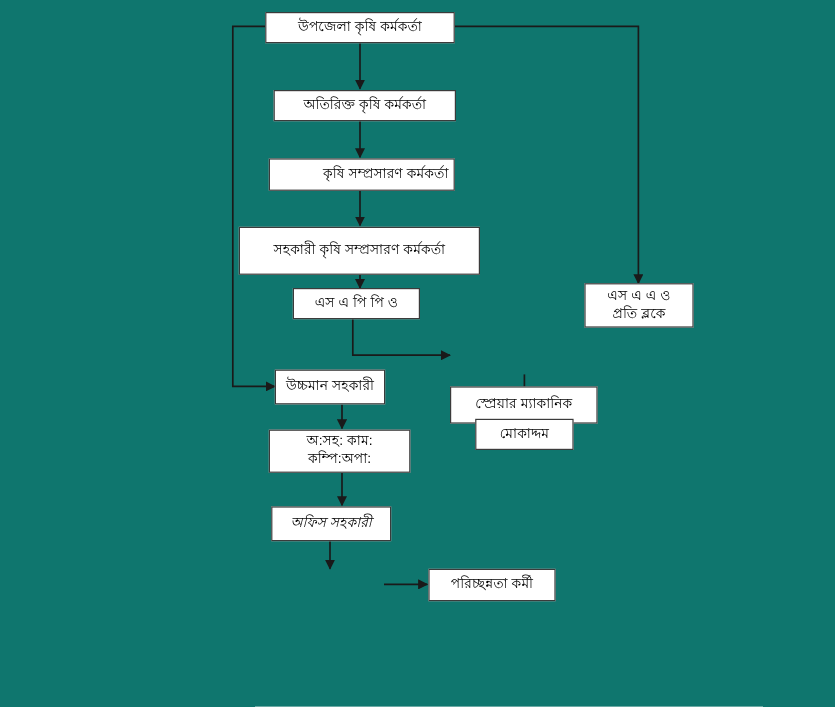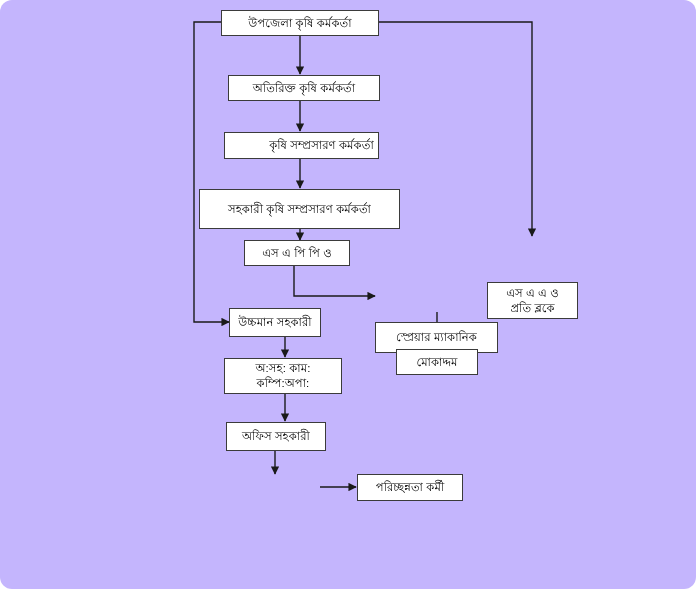--- a/index.html
+++ b/index.html
@@ -5,24 +5,23 @@
 <style>
   html, body {
     margin: 0;
     padding: 0;
     background: #ffffff;
   }
   #chart-root {
     position: relative;
     width: 696px;
     height: 589px;
-    background: #c4b5fd;
+    background: #0f766e;
     font-family: "Liberation Sans", "DejaVu Sans", sans-serif;
     overflow: hidden;
-    border-radius: 12px;
   }
   #connector-layer {
     position: absolute;
     left: 0;
     top: 0;
     width: 696px;
     height: 589px;
     pointer-events: none;
   }
   .node {
@@ -98,21 +97,21 @@
   </div>
 
   <div class="node" style="left:199px; top:189px; width:201px; height:40px;">
     <span class="line">সহকারী কৃষি সম্প্রসারণ কর্মকর্তা</span>
   </div>
 
   <div class="node" style="left:244px; top:240px; width:106px; height:26px;">
     <span class="line">এস এ পি পি ও</span>
   </div>
 
-  <div class="node" style="left:487px; top:236px; width:91px; height:37px;margin-top:46px;">
+  <div class="node" style="left:487px; top:236px; width:91px; height:37px;">
     <span class="line">এস এ এ ও</span>
     <span class="line">প্রতি ব্লকে</span>
   </div>
 
   <div class="node" style="left:375px; top:281px; width:123px; height:31px;margin-top:41px;">
     <span class="line">স্প্রেয়ার ম্যাকানিক</span>
   </div>
 
   <div class="node" style="left:229px; top:308px; width:92px; height:29px;">
     <span class="line">উচ্চমান সহকারী</span>
@@ -120,21 +119,21 @@
 
   <div class="node" style="left:396px; top:349px; width:82px; height:26px;">
     <span class="line">মোকাদ্দম</span>
   </div>
 
   <div class="node" style="left:224px; top:358px; width:118px; height:36px;">
     <span class="line">অ:সহ: কাম:</span>
     <span class="line">কম্পি:অপা:</span>
   </div>
 
-  <div class="node" style="left:226px; top:422px; width:100px; height:29px;">
+  <div class="node" style="left:226px; top:422px; width:100px; height:29px;font-style:italic;">
     <span class="line">অফিস সহকারী</span>
   </div>
 
 
   <div class="node" style="left:357px; top:474px; width:106px; height:27px;">
     <span class="line">পরিচ্ছন্নতা কর্মী</span>
   </div>
 
 </div>
 

